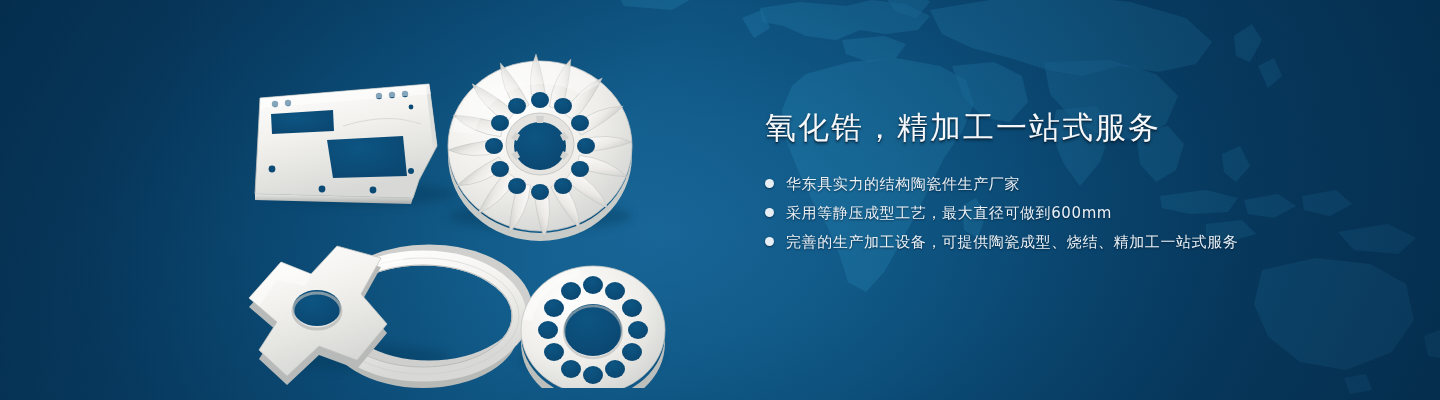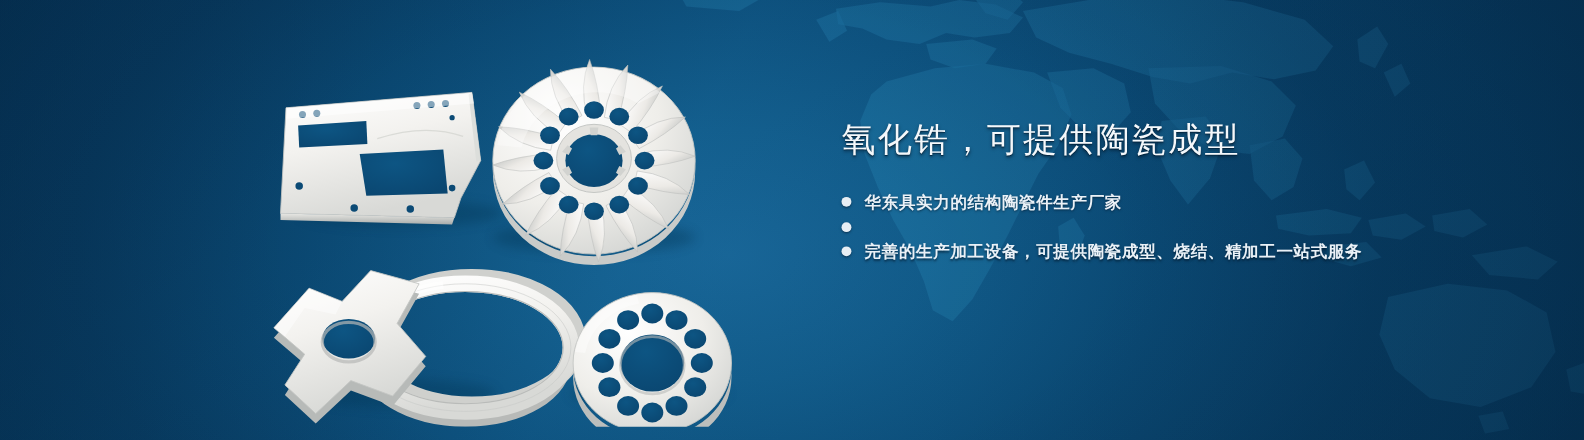--- a/index.html
+++ b/index.html
@@ -62,21 +62,20 @@
     white-space:nowrap;
   }
   .bullets{
     list-style:none;
     margin:26px 0 0 0;padding:0;
   }
   .bullet{
     display:flex;align-items:center;
     margin:0 0 7px 0;
     white-space:nowrap;
-    font-weight:bold;
   }
   .bullet:last-child{margin-bottom:15px;}
   .dot{
     flex:0 0 auto;
     width:9px;height:9px;border-radius:50%;
     background:#e7eef4;
     margin-right:12px;
     box-shadow:0 1px 2px rgba(0,14,30,.5);
   }
   .bullet-text{
@@ -347,29 +346,30 @@
           <ellipse cx="-39" cy="-22" rx="10" ry="9"></ellipse>
           <ellipse cx="-22" cy="-39" rx="10" ry="9"></ellipse>
         </g>
 
         <path d="M-70 -10 A72 64 0 0 1 -14 -62 L-12 -54 A62 55 0 0 0 -61 -9 Z" fill="#ffffff" opacity=".42"></path>
       </g>
     </svg>
   </div>
 
   <div class="copy">
-    <h1 class="headline">氧化锆，可提供陶瓷成型</h1>
+    <h1 class="headline">氧化锆，精加工一站式服务</h1>
 
     <ul class="bullets">
       <li class="bullet">
         <span class="dot"></span>
         <span class="bullet-text">华东具实力的结构陶瓷件生产厂家</span>
       </li>
       <li class="bullet">
         <span class="dot"></span>
+        <span class="bullet-text">采用等静压成型工艺，最大直径可做到600mm</span>
       </li>
       <li class="bullet">
         <span class="dot"></span>
         <span class="bullet-text">完善的生产加工设备，可提供陶瓷成型、烧结、精加工一站式服务</span>
       </li>
     </ul>
   </div>
 
 </div>
 

